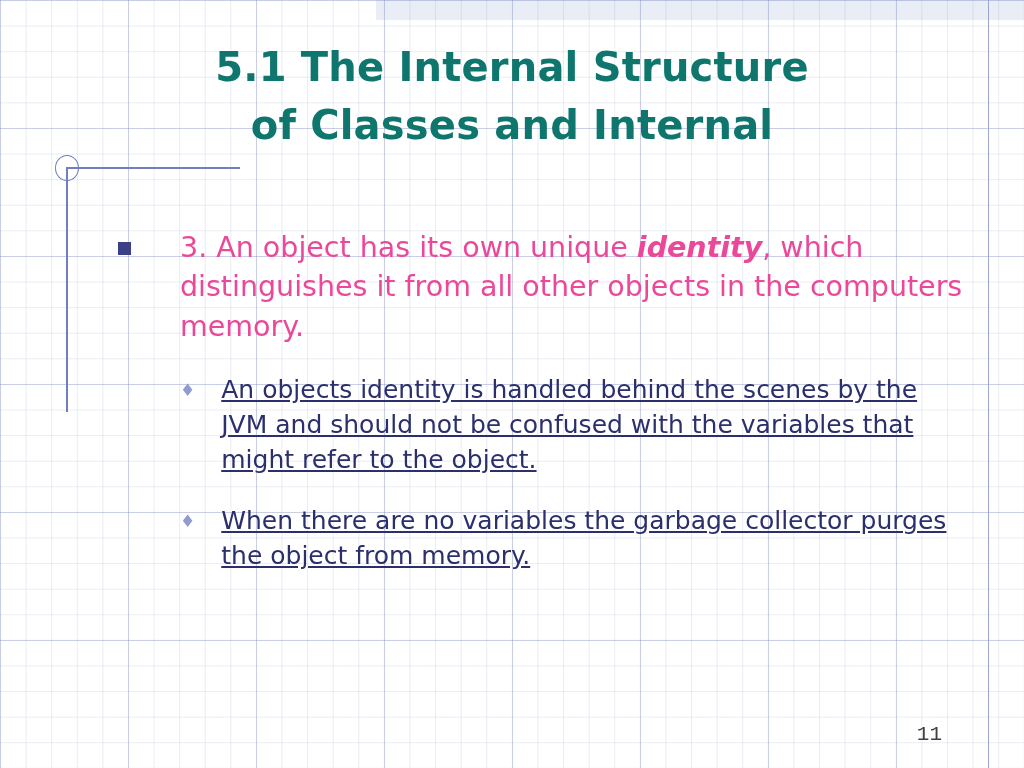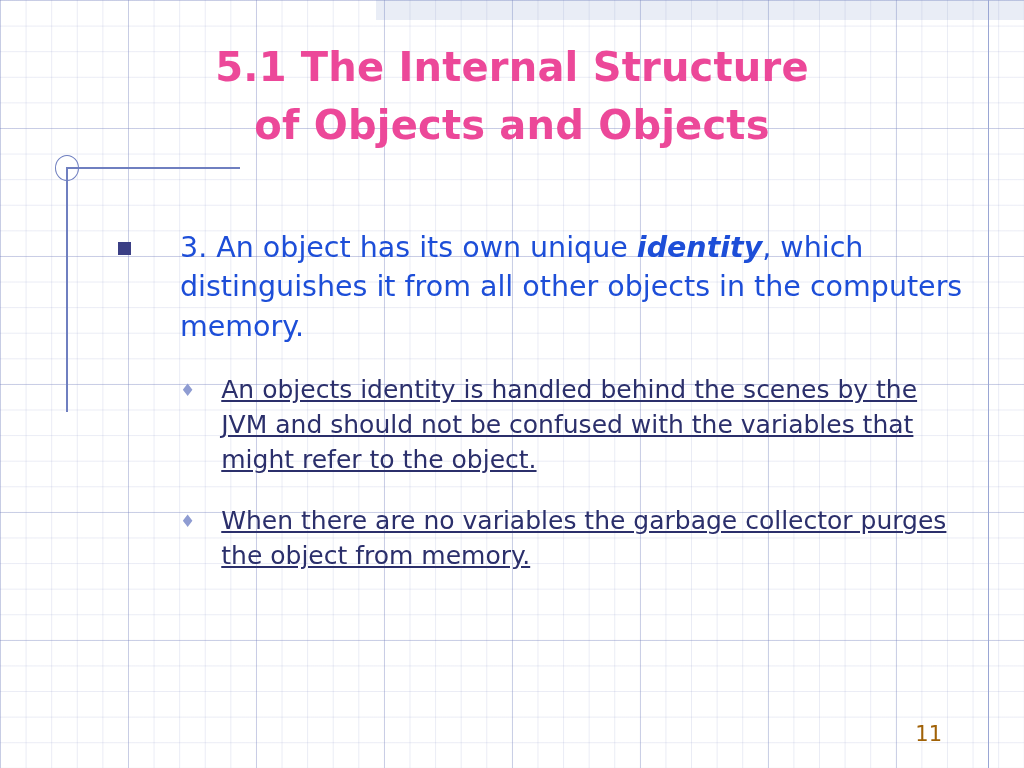--- a/index.html
+++ b/index.html
@@ -92,41 +92,41 @@
     background: #6f7fc0;
   }
 
   
   .title {
     position: absolute;
     left: 62px;
     top: 38px;
     width: 900px;
     text-align: center;
-    color: #ec4899;
+    color: #0f766e;
     font-weight: bold;
     font-size: 40px;
     line-height: 1.45;
     letter-spacing: 0.2px;
   }
   .title .line2 { display: block; }
 
   
   .body {
     position: absolute;
     left: 118px;
     top: 228px;
     width: 880px;
   }
 
   .lvl1 {
     position: relative;
     display: flex;
     align-items: flex-start;
-    color: #1d4ed8;
+    color: #ec4899;
     font-size: 28.5px;
     line-height: 1.38;
     margin-bottom: 26px;
   }
   .lvl1 .bullet {
     flex: 0 0 auto;
     width: 13px;
     height: 13px;
     background: #3b3f85;
     margin-right: 49px;
@@ -163,41 +163,42 @@
     flex: 1 1 auto;
     max-width: 740px;
     text-decoration: underline;
   }
 
   
   .page-number {
     position: absolute;
     right: 82px;
     bottom: 22px;
-    color: #a16207;
+    color: #404040;
     font-size: 21px;
+    font-family: Liberation Mono, monospace;
   }
 </style>
 </head>
 <body>
 
 <div class="slide">
 
   <div class="grid-bg"></div>
   <div class="grid-bg-major"></div>
   <div class="top-band"></div>
   <div class="right-rule"></div>
 
   <div class="ring"></div>
   <div class="title-rule"></div>
   <div class="left-rule"></div>
 
   <div class="title">
     <span>5.1  The Internal Structure</span>
-    <span class="line2">of Objects and Objects</span>
+    <span class="line2">of Classes and Internal</span>
   </div>
 
   <div class="body">
 
     <div class="lvl1">
       <span class="bullet"></span>
       <span class="text"><span>3. An object has its own unique </span><span class="em">identity</span><span>, which distinguishes it from all other objects in the computers memory.</span></span>
     </div>
 
     <div class="lvl2">

